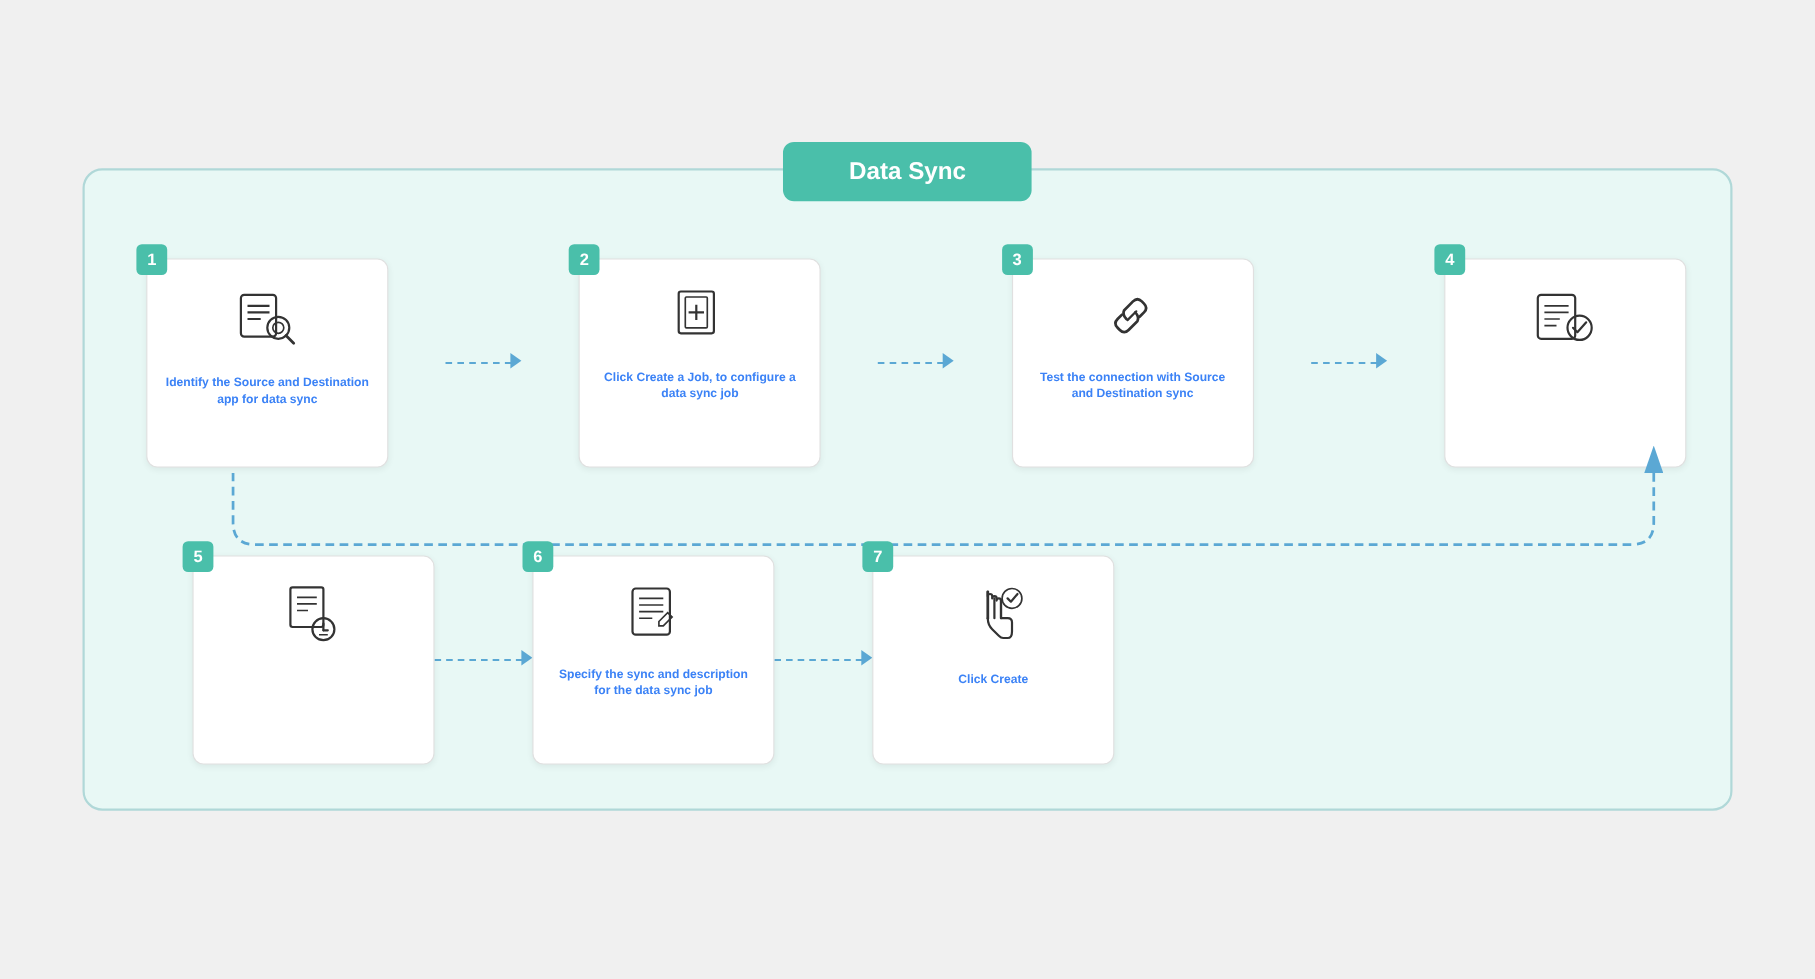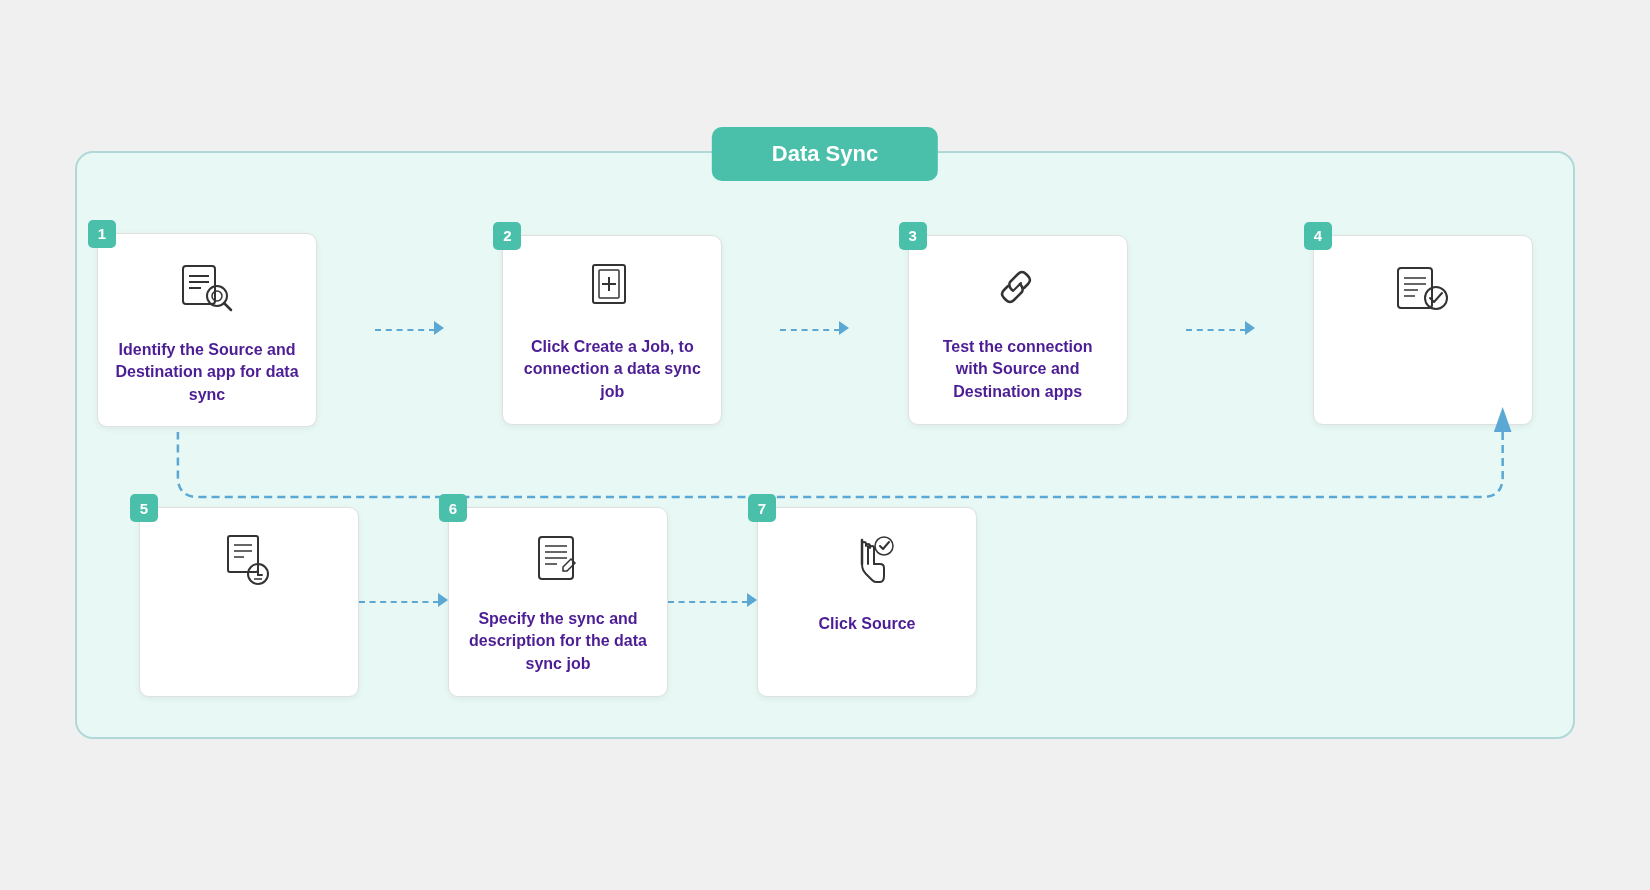--- a/index.html
+++ b/index.html
@@ -9,21 +9,21 @@
       align-items: center;
       justify-content: center;
       min-height: 100vh;
       font-family: 'Segoe UI', Arial, sans-serif;
     }
     .diagram-wrapper {
       width: 1500px;
       background: #e8f8f5;
       border: 2px solid #b0d8d8;
       border-radius: 18px;
-      padding: 30px 40px 40px 20px;
+      padding: 30px 40px 40px 56px;
       position: relative;
     }
     .title-box {
       background: #4abfaa;
       color: #fff;
       font-size: 22px;
       font-weight: bold;
       border-radius: 10px;
       padding: 14px 60px;
       display: inline-block;
@@ -72,23 +72,23 @@
       top: -14px;
       left: -10px;
     }
     .step-icon {
       font-size: 46px;
       margin-bottom: 14px;
       color: #333;
       line-height: 1;
     }
     .step-label {
-      font-size: 16px;
+      font-size: 11px;
       font-weight: bold;
-      color: #4c1d95;
+      color: #3b82f6;
       text-align: center;
       line-height: 1.4;
     }
     
     .arrow-right {
       display: flex;
       align-items: center;
       flex-shrink: 0;
     }
     .dashed-line-h {
@@ -156,39 +156,39 @@
       <div class="step-card">
         <div class="step-number">2</div>
         <div class="step-icon">
           <svg width="55" height="55" viewBox="0 0 55 55" fill="none" xmlns="http://www.w3.org/2000/svg">
             <rect x="8" y="5" width="32" height="38" rx="2" stroke="#333" stroke-width="2" fill="none"></rect>
             <rect x="14" y="10" width="20" height="28" rx="1" stroke="#333" stroke-width="1.5" fill="none"></rect>
             <line x1="24" y1="17" x2="24" y2="31" stroke="#333" stroke-width="2"></line>
             <line x1="17" y1="24" x2="31" y2="24" stroke="#333" stroke-width="2"></line>
           </svg>
         </div>
-        <div class="step-label">Click Create a Job, to connection a data sync job</div>
+        <div class="step-label">Click Create a Job, to configure a data sync job</div>
       </div>
 
       <div class="arrow-right">
         <div class="dashed-line-h"></div>
         <div class="arrow-head-right"></div>
       </div>
 
       <div class="step-card">
         <div class="step-number">3</div>
         <div class="step-icon">
           <svg width="55" height="55" viewBox="0 0 55 55" fill="none" xmlns="http://www.w3.org/2000/svg">
 
             <path d="M22 30 Q18 26 20 22 L28 14 Q32 10 36 14 L38 16 Q42 20 38 24 L34 28" stroke="#333" stroke-width="2.5" fill="none" stroke-linecap="round"></path>
             <path d="M30 24 Q34 28 32 32 L24 40 Q20 44 16 40 L14 38 Q10 34 14 30 L18 26" stroke="#333" stroke-width="2.5" fill="none" stroke-linecap="round"></path>
             <line x1="23" y1="31" x2="31" y2="23" stroke="#333" stroke-width="2" stroke-linecap="round"></line>
           </svg>
         </div>
-        <div class="step-label">Test the connection with Source and Destination apps</div>
+        <div class="step-label">Test the connection with Source and Destination sync</div>
       </div>
 
       <div class="arrow-right">
         <div class="dashed-line-h"></div>
         <div class="arrow-head-right"></div>
       </div>
 
       <div class="step-card">
         <div class="step-number">4</div>
         <div class="step-icon">
@@ -265,18 +265,18 @@
 
             <path d="M22 8 L22 32" stroke="#333" stroke-width="2.5" stroke-linecap="round"></path>
             <path d="M28 14 L28 32" stroke="#333" stroke-width="2" stroke-linecap="round"></path>
             <path d="M34 16 L34 32" stroke="#333" stroke-width="2" stroke-linecap="round"></path>
             <path d="M22 32 Q22 38 26 42 L32 48 Q34 50 36 50 L40 50 Q44 50 44 44 L44 36 Q44 32 40 32 L34 32 L34 16 Q34 14 32 14 Q30 14 30 16 L30 14 Q30 12 28 12 Q26 12 26 14 L26 12 Q26 10 24 10 Q22 10 22 12 L22 8" stroke="#333" stroke-width="2" fill="none" stroke-linecap="round" stroke-linejoin="round"></path>
 
             <circle cx="44" cy="14" r="9" fill="white" stroke="#333" stroke-width="1.5"></circle>
             <polyline points="40,14 43,17 49,10" stroke="#333" stroke-width="2" fill="none" stroke-linecap="round" stroke-linejoin="round"></polyline>
           </svg>
         </div>
-        <div class="step-label">Click Source</div>
+        <div class="step-label">Click Create</div>
       </div>
 
     </div>
   </div>
 </div>
 
 </body></html>

